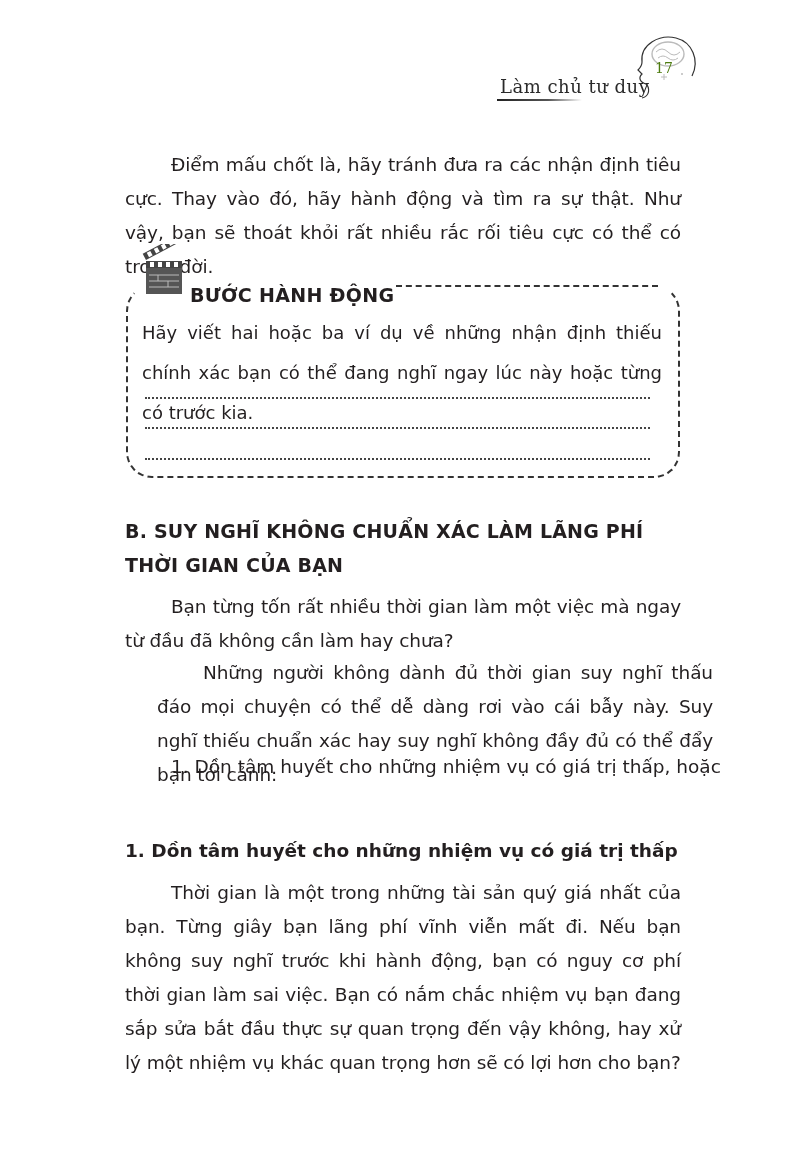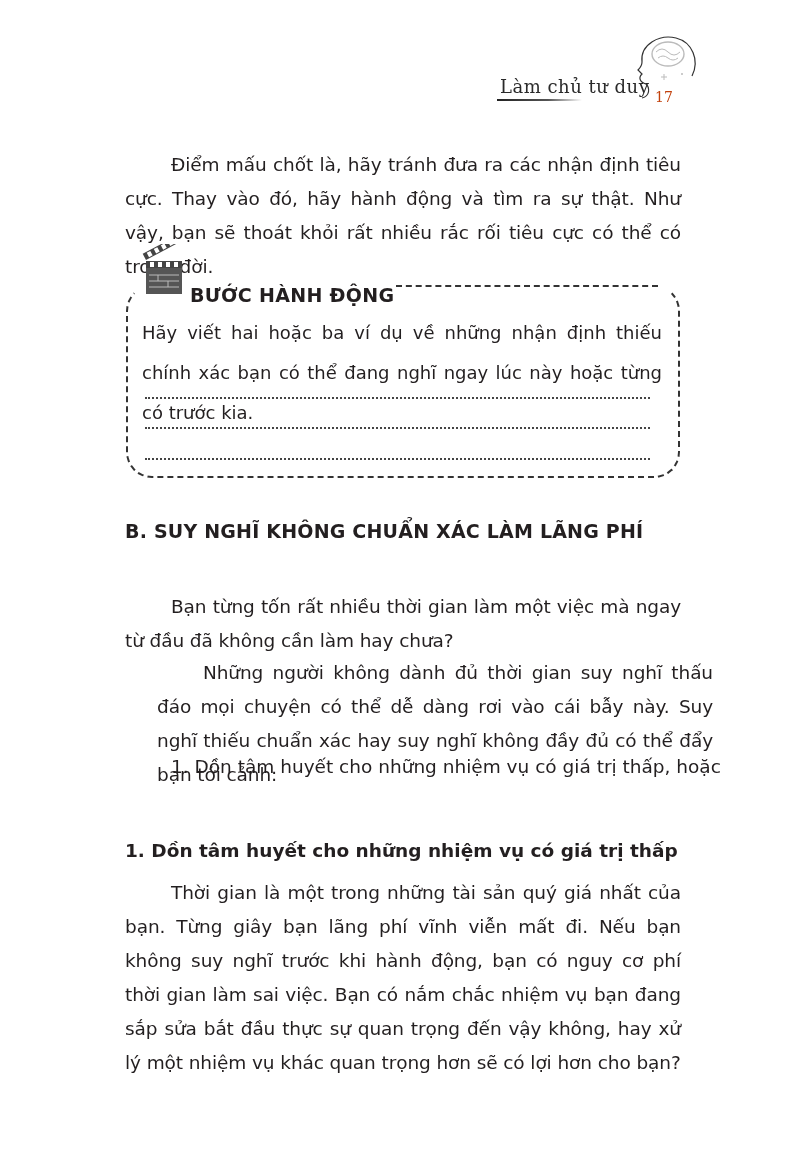--- a/index.html
+++ b/index.html
@@ -1,20 +1,20 @@
 <!DOCTYPE html>
 <html><head>
 <meta charset="utf-8">
 <style>
   html, body { margin:0; padding:0; background:#ffffff; }
   body { width:793px; height:1162px; position:relative; overflow:hidden; color:#231f20; font-family:"DejaVu Sans", sans-serif; }
   .header-title { position:absolute; left:500px; top:76px; font-family:"DejaVu Serif", serif; font-size:18px; letter-spacing:0.5px; color:#2a2a2a; }
   .header-underline { position:absolute; left:497px; top:99px; width:85px; height:2px; background:linear-gradient(90deg,#222 0%,#555 60%,rgba(0,0,0,0) 100%); }
   .head-icon { position:absolute; left:620px; top:30px; width:80px; height:80px; }
-  .page-number { position:absolute; left:655px; top:89px; font-family:"DejaVu Serif", serif; font-size:14px; color:#c2410c; }
+  .page-number { position:absolute; left:655px; top:60px; font-family:"DejaVu Serif", serif; font-size:14px; color:#4d7c0f; }
   .para { position:absolute; left:125px; width:556px; font-size:18.5px; line-height:34px; text-align:justify; text-align-last:left; letter-spacing:-0.1px; }
   .indent { text-indent:46px; }
   .box { position:absolute; left:126px; top:285px; width:554px; height:193px; border:2px dashed #333; border-radius:26px; border-top-color:transparent; box-sizing:border-box; }
   .box-top-dash { position:absolute; left:396px; top:285px; width:262px; border-top:2px dashed #333; }
   .box-title { position:absolute; left:190px; top:284px; font-weight:bold; font-size:19px; letter-spacing:0.3px; }
   .clapper { position:absolute; left:140px; top:244px; width:46px; height:52px; }
   .box-text { position:absolute; left:142px; top:313px; width:520px; font-size:18px; line-height:40px; text-align:justify; text-align-last:left; }
   .dotline { position:absolute; left:145px; width:505px; border-top:2px dotted #444; height:0; }
   .section-heading { position:absolute; left:125px; top:514px; font-weight:bold; font-size:19px; line-height:34px; letter-spacing:0.2px; }
   .list { position:absolute; left:171px; top:750px; font-size:18.5px; line-height:33px; }
@@ -65,20 +65,21 @@
   </g>
 </svg>
 <div class="box-title">BƯỚC HÀNH ĐỘNG</div>
 <div class="box-text">Hãy viết hai hoặc ba ví dụ về những nhận định thiếu chính xác bạn có thể đang nghĩ ngay lúc này hoặc từng có trước kia.</div>
 <div class="dotline" style="top:397px;"></div>
 <div class="dotline" style="top:427px;"></div>
 <div class="dotline" style="top:458px;"></div>
 
 <div class="section-heading">
   <div>B. SUY NGHĨ KHÔNG CHUẨN XÁC LÀM LÃNG PHÍ</div>
+  <div>THỜI GIAN CỦA BẠN</div>
 </div>
 <div class="para indent" style="top:590px;">Bạn từng tốn rất nhiều thời gian làm một việc mà ngay từ đầu đã không cần làm hay chưa?</div>
 <div class="para indent" style="top:656px;margin-left:32px;">Những người không dành đủ thời gian suy nghĩ thấu đáo mọi chuyện có thể dễ dàng rơi vào cái bẫy này. Suy nghĩ thiếu chuẩn xác hay suy nghĩ không đầy đủ có thể đẩy bạn tới cảnh:</div>
 <div class="list">
   <div>1.  Dồn tâm huyết cho những nhiệm vụ có giá trị thấp, hoặc</div>
 </div>
 
 <div class="sub-heading">1. Dồn tâm huyết cho những nhiệm vụ có giá trị thấp</div>
 <div class="para indent" style="top:876px;">Thời gian là một trong những tài sản quý giá nhất của bạn. Từng giây bạn lãng phí vĩnh viễn mất đi. Nếu bạn không suy nghĩ trước khi hành động, bạn có nguy cơ phí thời gian làm sai việc. Bạn có nắm chắc nhiệm vụ bạn đang sắp sửa bắt đầu thực sự quan trọng đến vậy không, hay xử lý một nhiệm vụ khác quan trọng hơn sẽ có lợi hơn cho bạn?</div>
 

